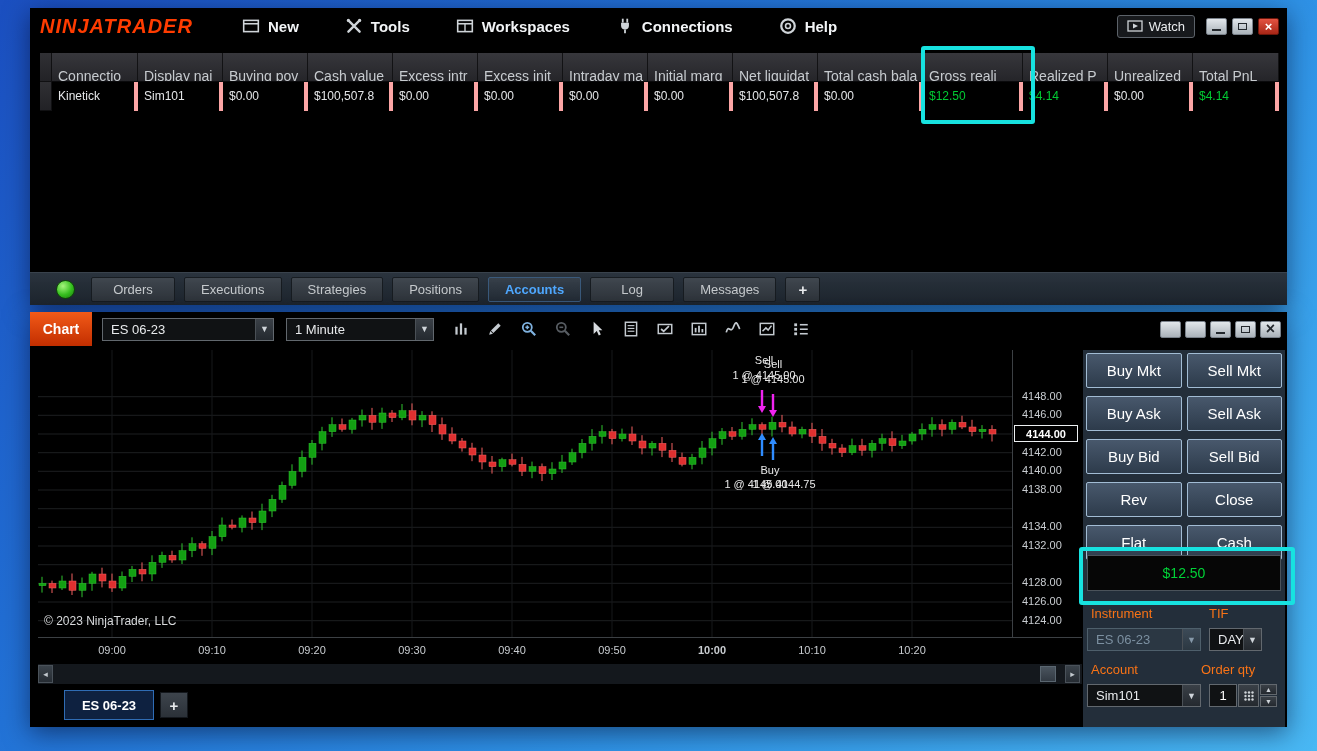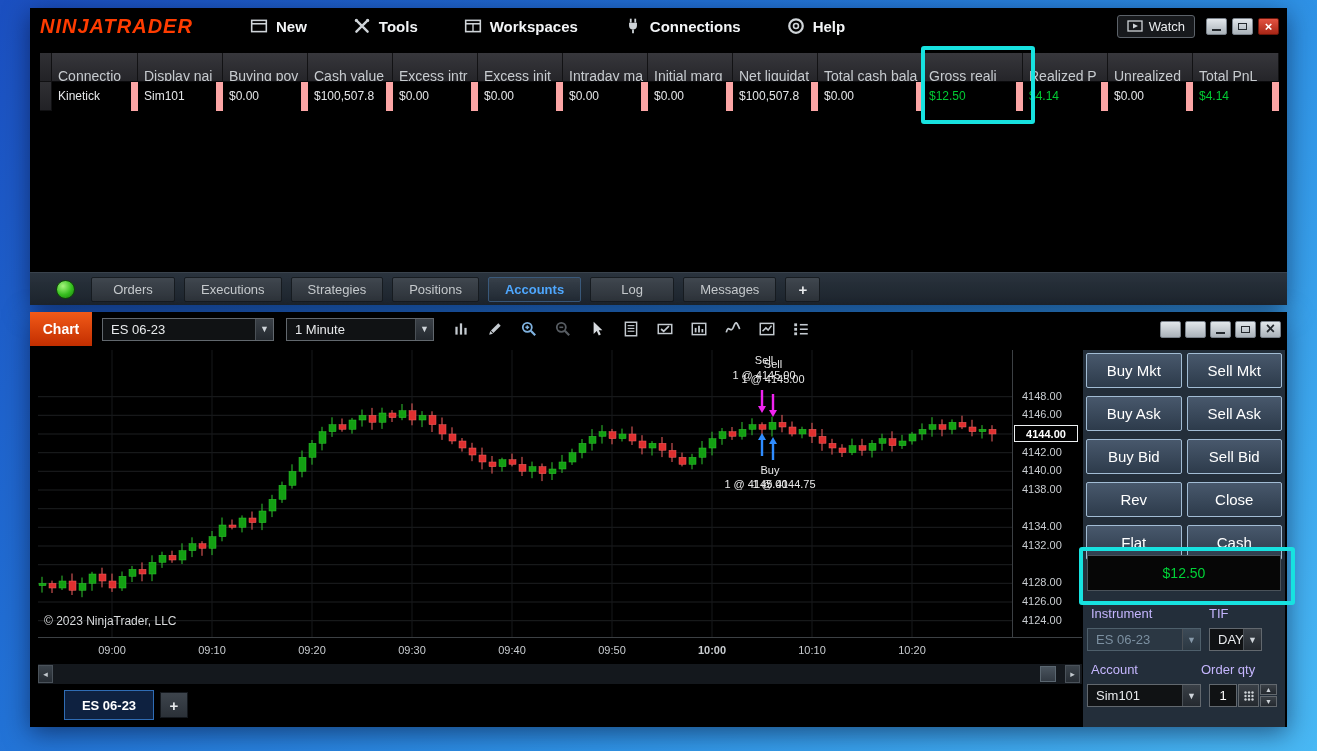--- a/index.html
+++ b/index.html
@@ -4,35 +4,35 @@
 <style>
   html,body{margin:0;padding:0;background:#333;}
   .desktop{position:relative;width:1317px;height:751px;overflow:hidden;
     background:linear-gradient(135deg,#1b4fc0 0%,#2272d6 35%,#2f93e6 65%,#49b8f4 100%);
     font-family:"Liberation Sans",sans-serif;}
   .window{position:absolute;box-shadow:0 6px 24px rgba(0,0,25,.5);}
   
   #cc-window{left:30px;top:8px;width:1257px;height:297px;background:#000;}
   .titlebar{position:absolute;left:0;top:0;right:0;height:36px;background:#000;display:flex;align-items:center;}
   .logo{color:#ff3c00;font-weight:bold;font-style:italic;font-size:20px;letter-spacing:1px;padding-left:10px;width:182px;flex:none;}
-  .menu-bar{display:flex;align-items:center;gap:46px;margin-left:28px;}
+  .menu-bar{display:flex;align-items:center;gap:46px;margin-left:20px;}
   .menu-item{display:flex;align-items:center;gap:8px;color:#f2f4f6;font-weight:bold;font-size:15px;cursor:default;}
   .tb-right{margin-left:auto;display:flex;align-items:center;gap:5px;padding-right:8px;}
   .watch-btn{display:flex;align-items:center;gap:6px;background:#17191c;border:1px solid #5c6269;border-radius:3px;color:#e9ebed;font-size:13px;padding:3px 9px;margin-right:6px;}
   .winbtn{width:21px;height:17px;border-radius:2px;display:flex;align-items:center;justify-content:center;box-sizing:border-box;position:relative;}
   .winbtn.light{background:linear-gradient(#e2e7eb,#aab2b9);border:1px solid #79818a;color:#23282d;}
   .winbtn.close-red{background:linear-gradient(#e35342,#a82616);border:1px solid #6e170b;color:#fff;font-weight:bold;font-size:13px;line-height:1;}
   .glyph-min{width:9px;height:2px;background:#23282d;margin-top:8px;}
   .glyph-max{width:9px;height:7px;border:1.5px solid #23282d;box-sizing:border-box;}
   
   #cc-table{position:absolute;left:10px;top:45px;}
   .trow{display:flex;height:29px;}
   .gutter{width:12px;background:linear-gradient(#303034,#222226);border-right:1px solid #101012;border-bottom:1px solid #101012;box-sizing:border-box;flex:none;}
   .hcell{background:linear-gradient(#37373c,#252529);color:#c7cbcf;font-size:14px;line-height:29px;padding:9px 6px;box-sizing:border-box;border-right:1px solid #121214;border-bottom:1px solid #0a0a0c;white-space:nowrap;overflow:hidden;flex:none;}
-  .dcell{color:#e4e6e8;font-size:12px;line-height:29px;padding:0 6px;box-sizing:border-box;white-space:nowrap;overflow:hidden;background:#000;border-right:7px solid #fca5a5;flex:none;}
+  .dcell{color:#e4e6e8;font-size:12px;line-height:29px;padding:0 6px;box-sizing:border-box;white-space:nowrap;overflow:hidden;background:#000;border-right:4px solid #fca5a5;flex:none;}
   .dcell.green{color:#00cc33;}
   #cc-tabbar{position:absolute;left:0;bottom:0;width:100%;height:33px;background:linear-gradient(#2a333d,#1d252e);border-top:1px solid #39424c;display:flex;align-items:center;gap:9px;padding-left:26px;box-sizing:border-box;}
   .status-ball{width:17px;height:17px;border-radius:50%;background:radial-gradient(circle at 35% 30%,#a6f57e,#35c01e 55%,#1d7a10);border:1px solid #0e4a08;margin-right:7px;flex:none;}
   .cc-tab{min-width:84px;padding:0 16px;height:25px;line-height:23px;text-align:center;font-size:13px;color:#c6cacd;background:linear-gradient(#40474f,#2e343b);border:1px solid #171c21;border-radius:2px;font-family:inherit;}
   .cc-tab.active{color:#4fa8ff;font-weight:bold;background:linear-gradient(#37404a,#222b35);border-color:#3a5a7c;}
   .cc-tab.plus{min-width:16px;padding:0 12px;font-weight:bold;color:#e8eaec;font-size:15px;}
   
   #chart-window{left:30px;top:312px;width:1257px;height:415px;background:#000;}
   .ct-titlebar{position:absolute;top:0;left:0;right:0;height:34px;background:#000;display:flex;align-items:center;}
   .chart-label{width:62px;height:34px;background:linear-gradient(#f25a18,#c22e00);color:#fff;font-weight:bold;font-size:14px;display:flex;align-items:center;justify-content:center;flex:none;}
@@ -58,21 +58,21 @@
   .scroll-btn{position:absolute;top:1px;width:15px;height:18px;background:linear-gradient(#3a424a,#262c33);border:1px solid #4a525a;color:#c3c9cf;font-size:9px;display:flex;align-items:center;justify-content:center;box-sizing:border-box;padding:0;}
   #scroll-thumb{position:absolute;left:1002px;top:2px;width:16px;height:16px;background:linear-gradient(#4a545e,#323a43);border:1px solid #5a6670;box-sizing:border-box;}
   #scroll-right{left:1027px;}
   #chart-tab{position:absolute;left:34px;top:378px;width:90px;height:30px;background:#0e2140;border:1px solid #2f6cb4;color:#fff;font-weight:bold;font-size:13px;display:flex;align-items:center;justify-content:center;box-sizing:border-box;}
   #chart-add-tab{position:absolute;left:130px;top:380px;width:28px;height:26px;background:linear-gradient(#3d444c,#2b3138);border:1px solid #14181d;color:#e8eaec;font-weight:bold;font-size:15px;display:flex;align-items:center;justify-content:center;box-sizing:border-box;}
   
   #trader-panel{position:absolute;left:1053px;top:38px;width:202px;height:377px;background:#232e3a;box-sizing:border-box;}
   #tp-grid{position:absolute;left:3px;top:3px;width:196px;display:grid;grid-template-columns:1fr 1fr;gap:8px 5px;z-index:1;}
   .tp-btn{height:35px;background:linear-gradient(#48586c,#2d3b4b);border:1px solid #a2bcd4;border-radius:2px;color:#fff;font-size:15px;font-family:inherit;}
   #pnl-box{position:absolute;left:4px;top:205px;width:194px;height:36px;background:#060606;border:1px solid #4a525a;color:#00d237;font-size:14px;display:flex;align-items:center;justify-content:center;box-sizing:border-box;z-index:5;}
-  .tp-label{position:absolute;color:#c4b5fd;font-size:13px;}
+  .tp-label{position:absolute;color:#f97316;font-size:13px;}
   #tp-instr-dd{position:absolute;left:4px;top:278px;width:114px;}
   #tp-tif-dd{position:absolute;left:126px;top:278px;width:53px;}
   #tp-acct-dd{position:absolute;left:4px;top:334px;width:114px;}
   #tp-qty{position:absolute;left:126px;top:334px;width:28px;height:23px;background:#101214;border:1px solid #62686e;color:#fff;font-size:13px;display:flex;align-items:center;justify-content:center;box-sizing:border-box;}
   #tp-qty-pad{position:absolute;left:155px;top:334px;width:21px;height:23px;background:linear-gradient(#3a4047,#24292f);border:1px solid #62686e;display:flex;align-items:center;justify-content:center;box-sizing:border-box;padding:0;}
   .spin{position:absolute;left:177px;width:17px;height:11px;background:linear-gradient(#3a4047,#24292f);border:1px solid #62686e;color:#cfd4d9;font-size:7px;display:flex;align-items:center;justify-content:center;box-sizing:border-box;padding:0;}
   #spin-up{top:334px;} #spin-dn{top:346px;}
   
   .annotation{position:absolute;border:4px solid #17e2e0;border-radius:3px;pointer-events:none;z-index:50;}
   #ann-gross{left:921px;top:46px;width:106px;height:70px;}

